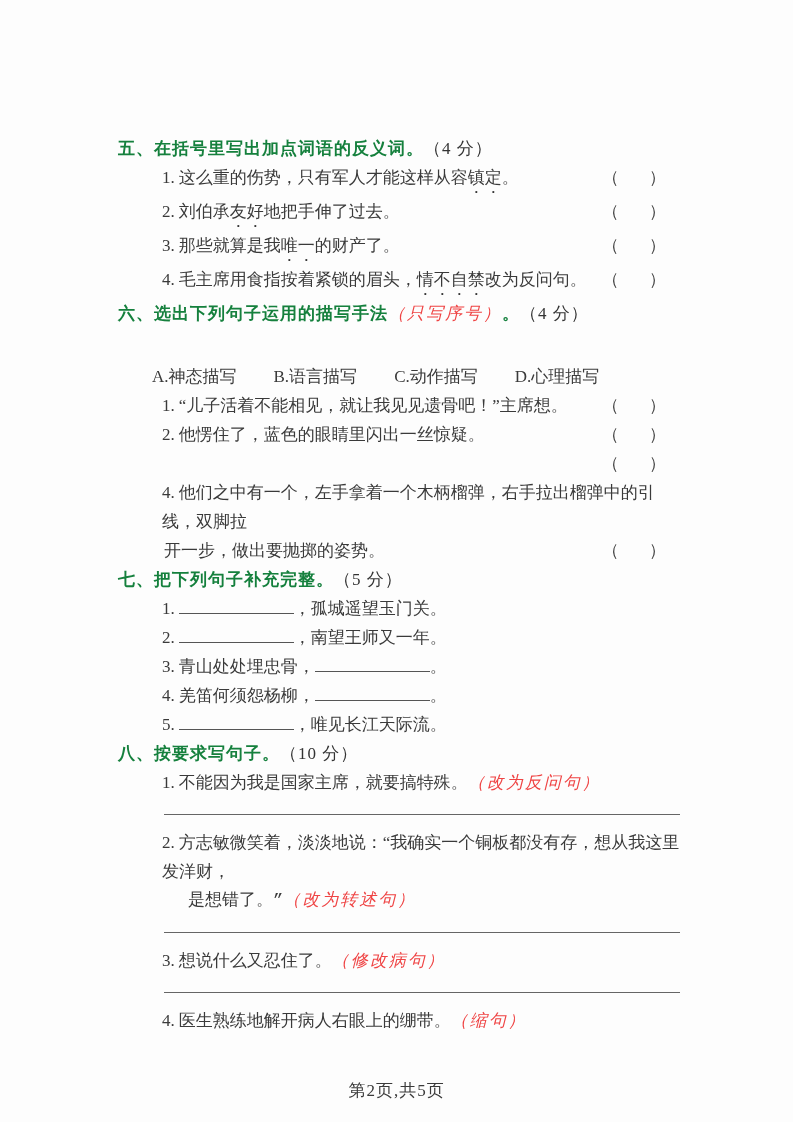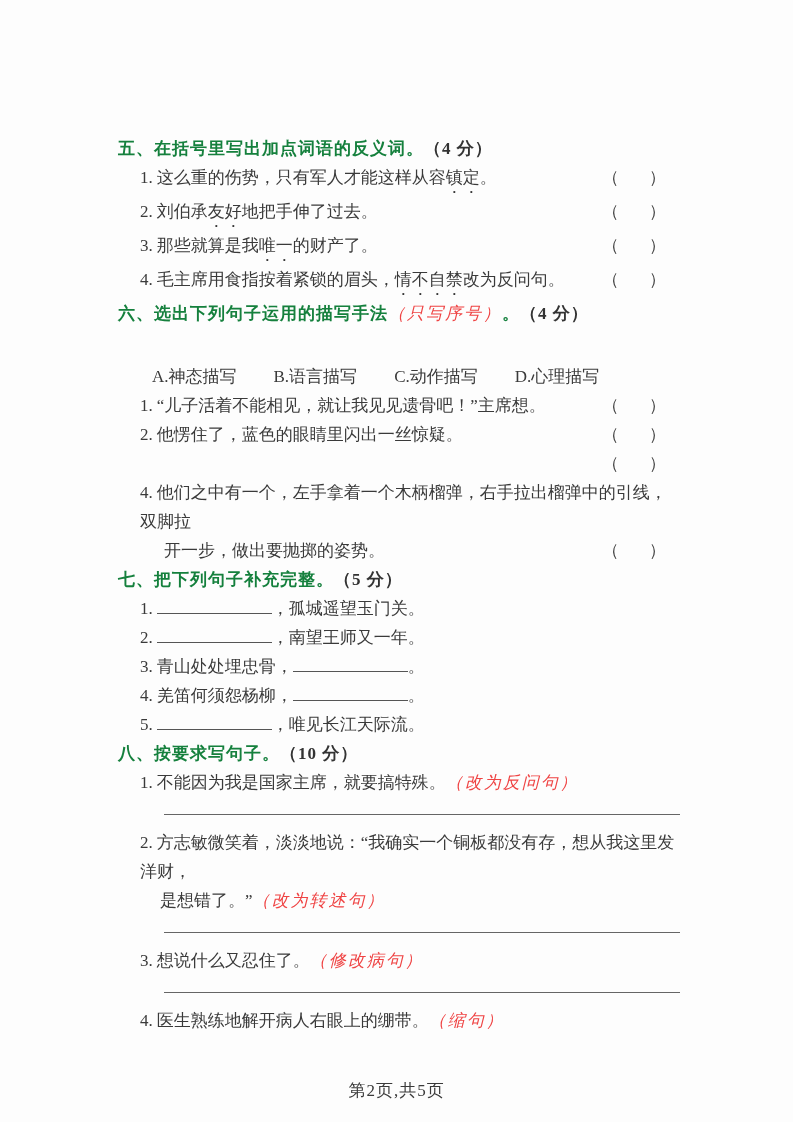--- a/index.html
+++ b/index.html
@@ -18,38 +18,38 @@
     top:134px;left:118px;
     width:562px;
   }
   .row{line-height:29px;}
   .sec-heading{
     font-family:"Liberation Sans","DejaVu Sans",sans-serif;
     font-weight:700;color:#15803d;
     letter-spacing:1px;
   }
   .sec-points{
-    font-weight:700;color:#333;
+    font-weight:400;color:#333;
     font-family:"Liberation Serif","DejaVu Serif",serif;
     letter-spacing:1px;
   }
   .kaiti{
     font-style:italic;
     font-weight:400;
     letter-spacing:2px;
     color:#ef4444;
   }
   .item{
     display:flex;
     justify-content:space-between;
-    margin-left:22px;
+    margin-left:44px;
   }
   .item-text{flex:1 1 auto;}
   .item-num{margin-right:4px;}
-  .cont{margin-left:42px;}
+  .cont{margin-left:70px;font-family:Liberation Mono, monospace;}
   .paren{
     display:inline-flex;
     align-items:baseline;
     white-space:nowrap;
     padding-right:14px;
     color:#444;
   }
   .paren-gap{display:inline-block;width:30px;}
   .paren-line{
     display:flex;

